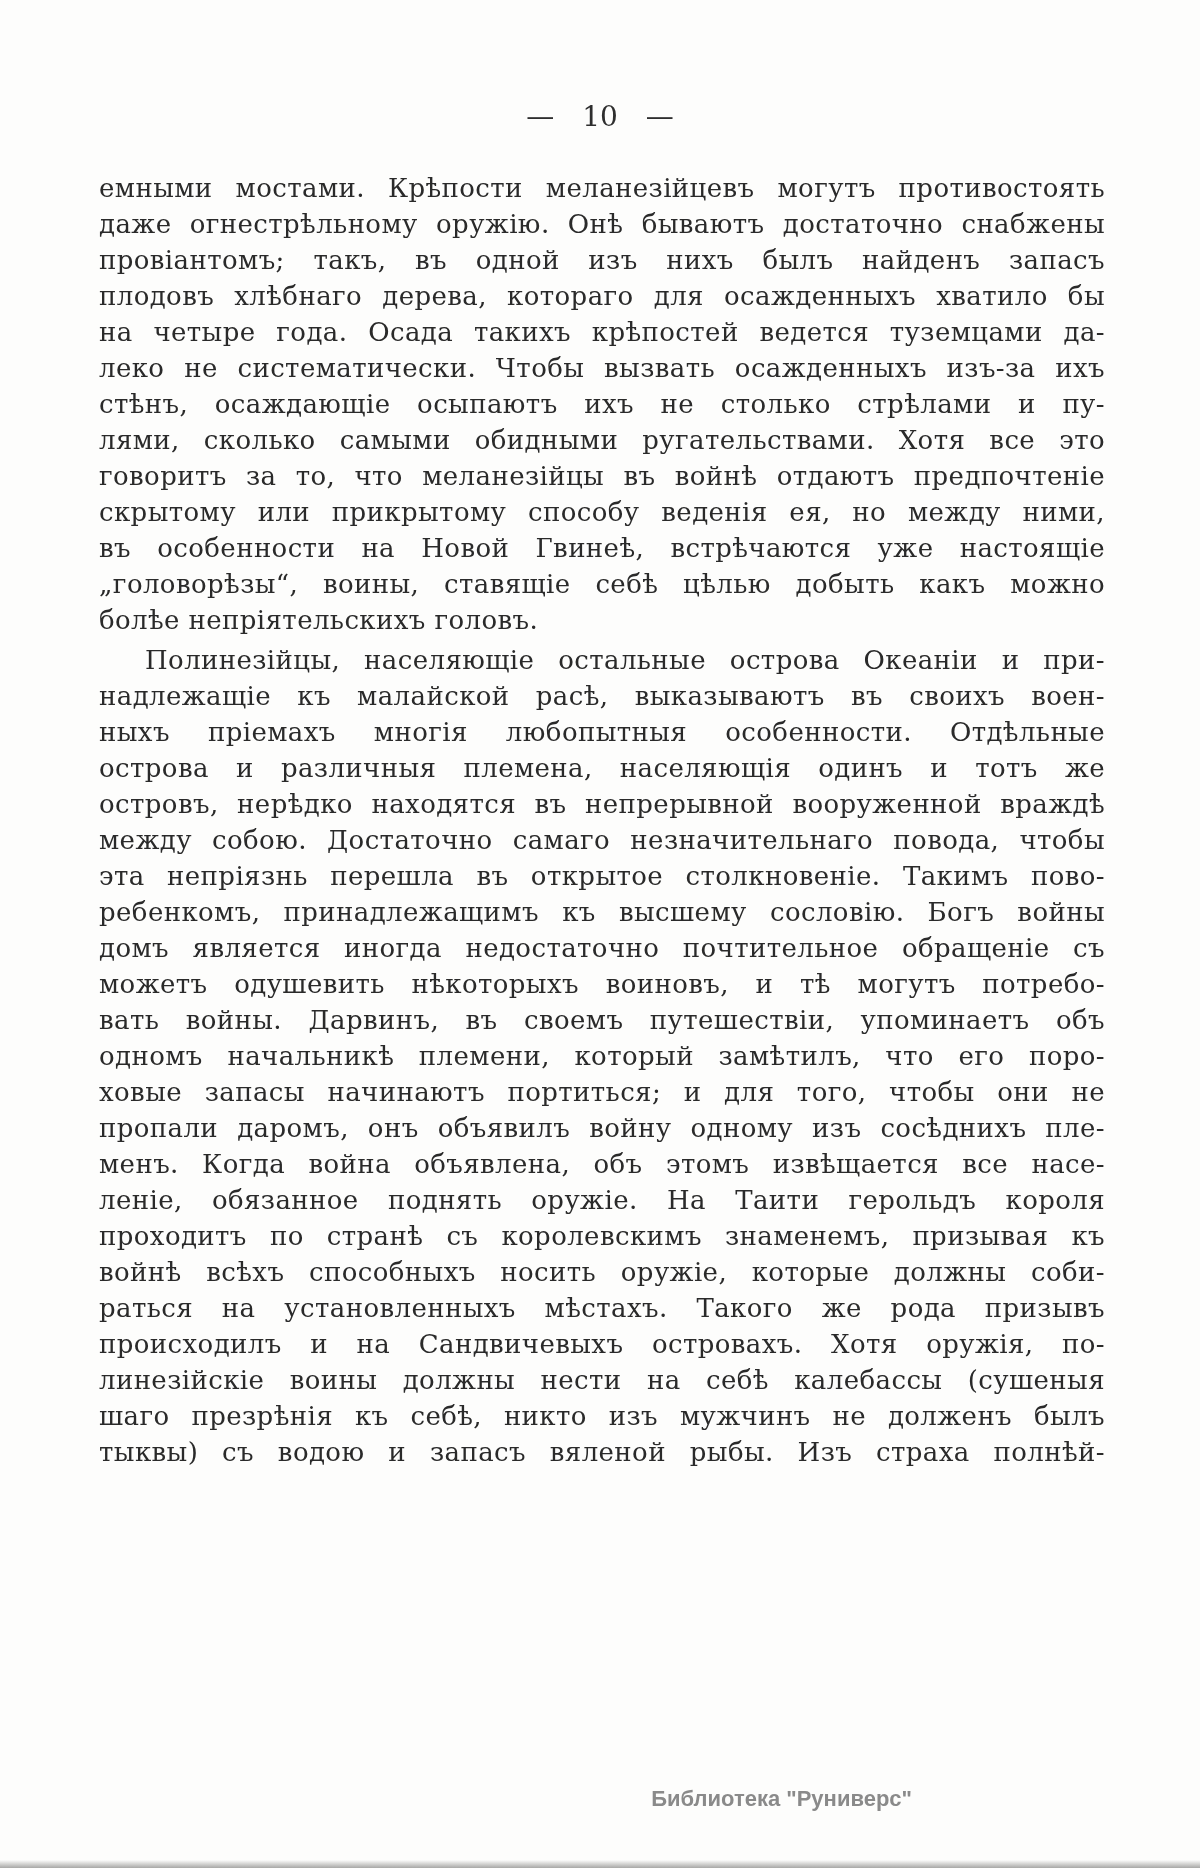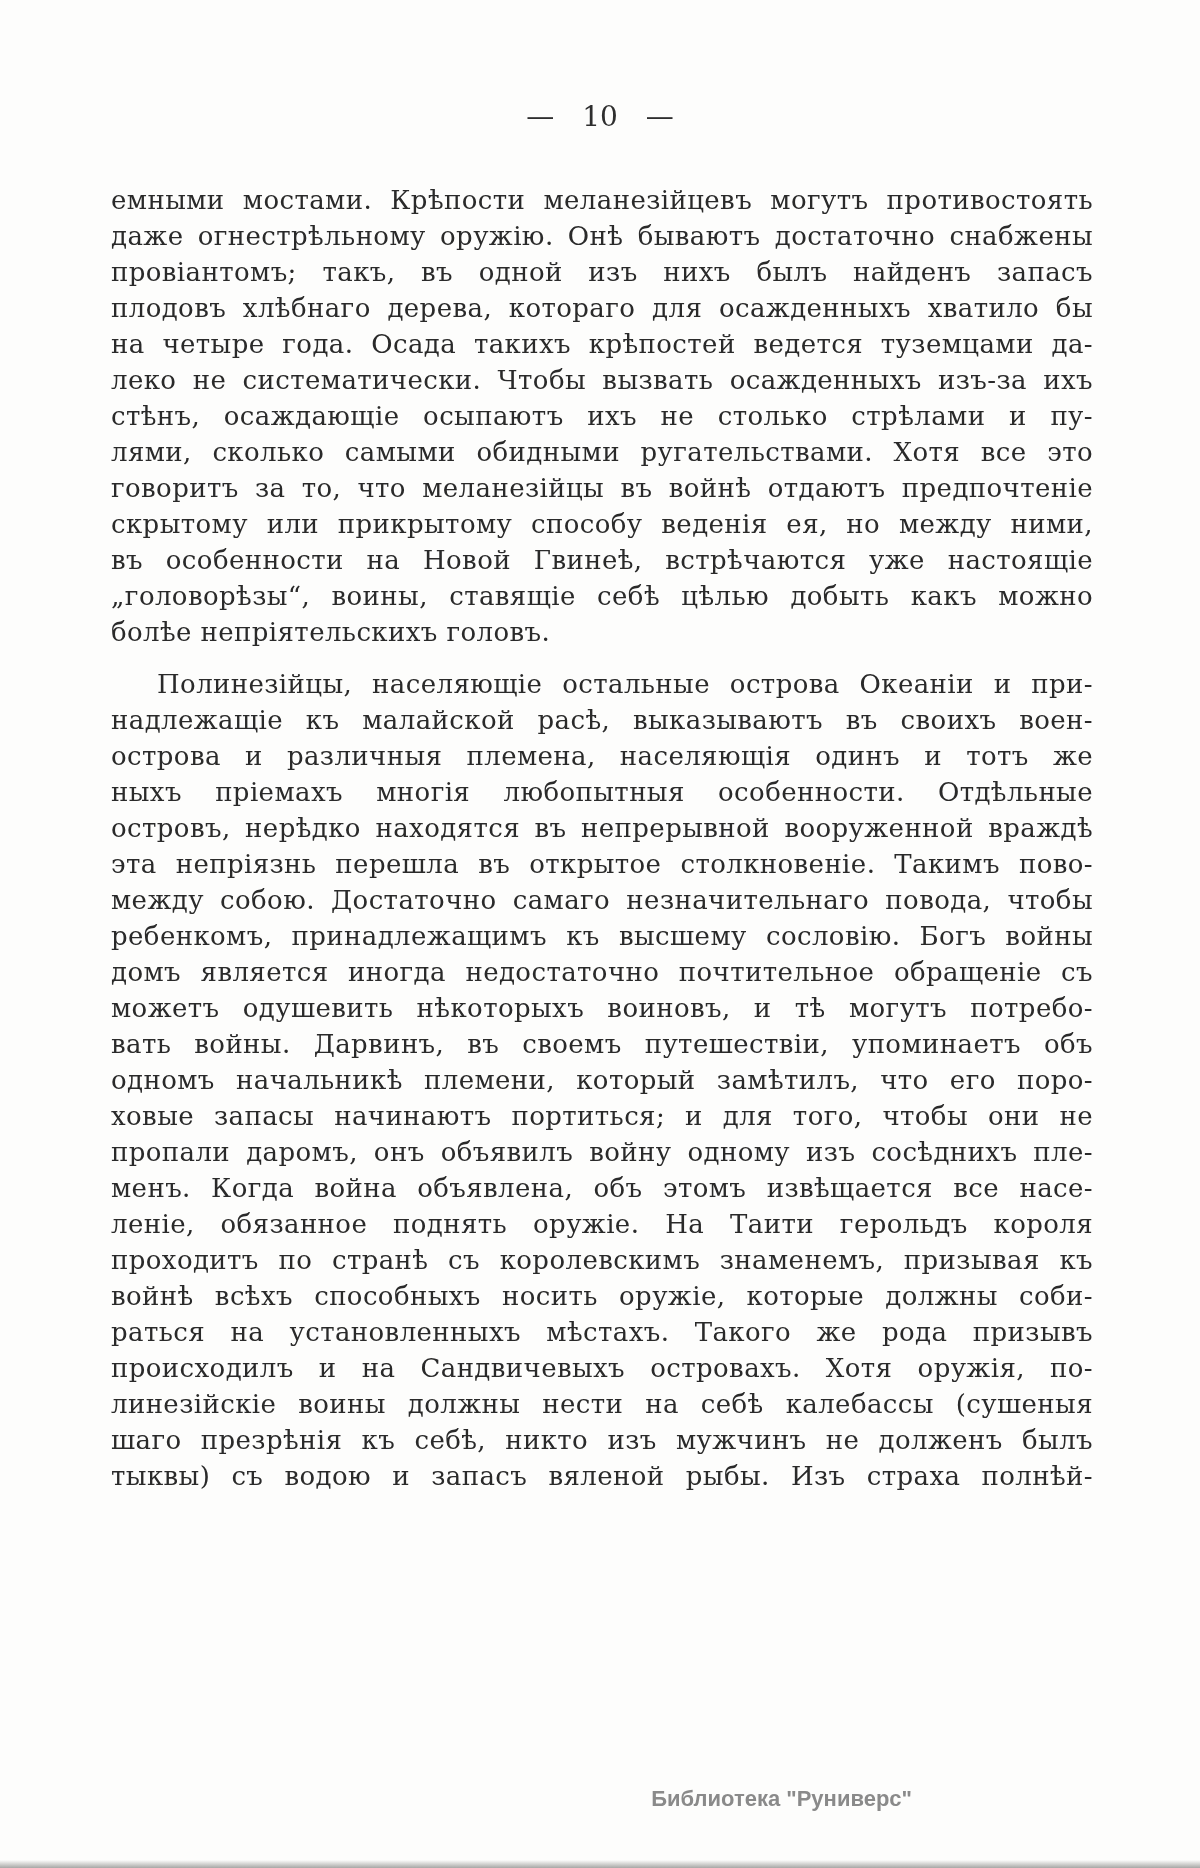--- a/index.html
+++ b/index.html
@@ -35,21 +35,21 @@
     letter-spacing: 0;
   }
   .text-block {
     position: absolute;
     left: 95px;
     top: 166px;
     width: 1014px;
     color: #2a2a2a;
   }
   .para {
-    margin: 16px;
+    margin: 4px;
     padding: 0;
   }
   .line {
     font-size: 26px;
     line-height: 36px;
     letter-spacing: 0.4px;
     text-align: justify;
     text-align-last: justify;
     white-space: normal;
     font-weight: 500;
@@ -102,25 +102,25 @@
         <div class="line">лями, сколько самыми обидными ругательствами. Хотя все это</div>
         <div class="line">говоритъ за то, что меланезійцы въ войнѣ отдаютъ предпочтеніе</div>
         <div class="line">скрытому или прикрытому способу веденія ея, но между ними,</div>
         <div class="line">въ особенности на Новой Гвинеѣ, встрѣчаются уже настоящіе</div>
         <div class="line">„головорѣзы“, воины, ставящіе себѣ цѣлью добыть какъ можно</div>
         <div class="line no-justify">болѣе непріятельскихъ головъ.</div>
       </div>
       <div class="para indent">
         <div class="line">Полинезійцы, населяющіе остальные острова Океаніи и при-</div>
         <div class="line">надлежащіе къ малайской расѣ, выказываютъ въ своихъ воен-</div>
+        <div class="line">ныхъ пріемахъ многія любопытныя особенности. Отдѣльные</div>
         <div class="line">острова и различныя племена, населяющія одинъ и тотъ же</div>
-        <div class="line">ныхъ пріемахъ многія любопытныя особенности. Отдѣльные</div>
         <div class="line">островъ, нерѣдко находятся въ непрерывной вооруженной враждѣ</div>
+        <div class="line">между собою. Достаточно самаго незначительнаго повода, чтобы</div>
         <div class="line">эта непріязнь перешла въ открытое столкновеніе. Такимъ пово-</div>
-        <div class="line">между собою. Достаточно самаго незначительнаго повода, чтобы</div>
         <div class="line">ребенкомъ, принадлежащимъ къ высшему сословію. Богъ войны</div>
         <div class="line">домъ является иногда недостаточно почтительное обращеніе съ</div>
         <div class="line">можетъ одушевить нѣкоторыхъ воиновъ, и тѣ могутъ потребо-</div>
         <div class="line">вать войны. Дарвинъ, въ своемъ путешествіи, упоминаетъ объ</div>
         <div class="line">одномъ начальникѣ племени, который замѣтилъ, что его поро-</div>
         <div class="line">ховые запасы начинаютъ портиться; и для того, чтобы они не</div>
         <div class="line">пропали даромъ, онъ объявилъ войну одному изъ сосѣднихъ пле-</div>
         <div class="line">менъ. Когда война объявлена, объ этомъ извѣщается все насе-</div>
         <div class="line">леніе, обязанное поднять оружіе. На Таити герольдъ короля</div>
         <div class="line">проходитъ по странѣ съ королевскимъ знаменемъ, призывая къ</div>

